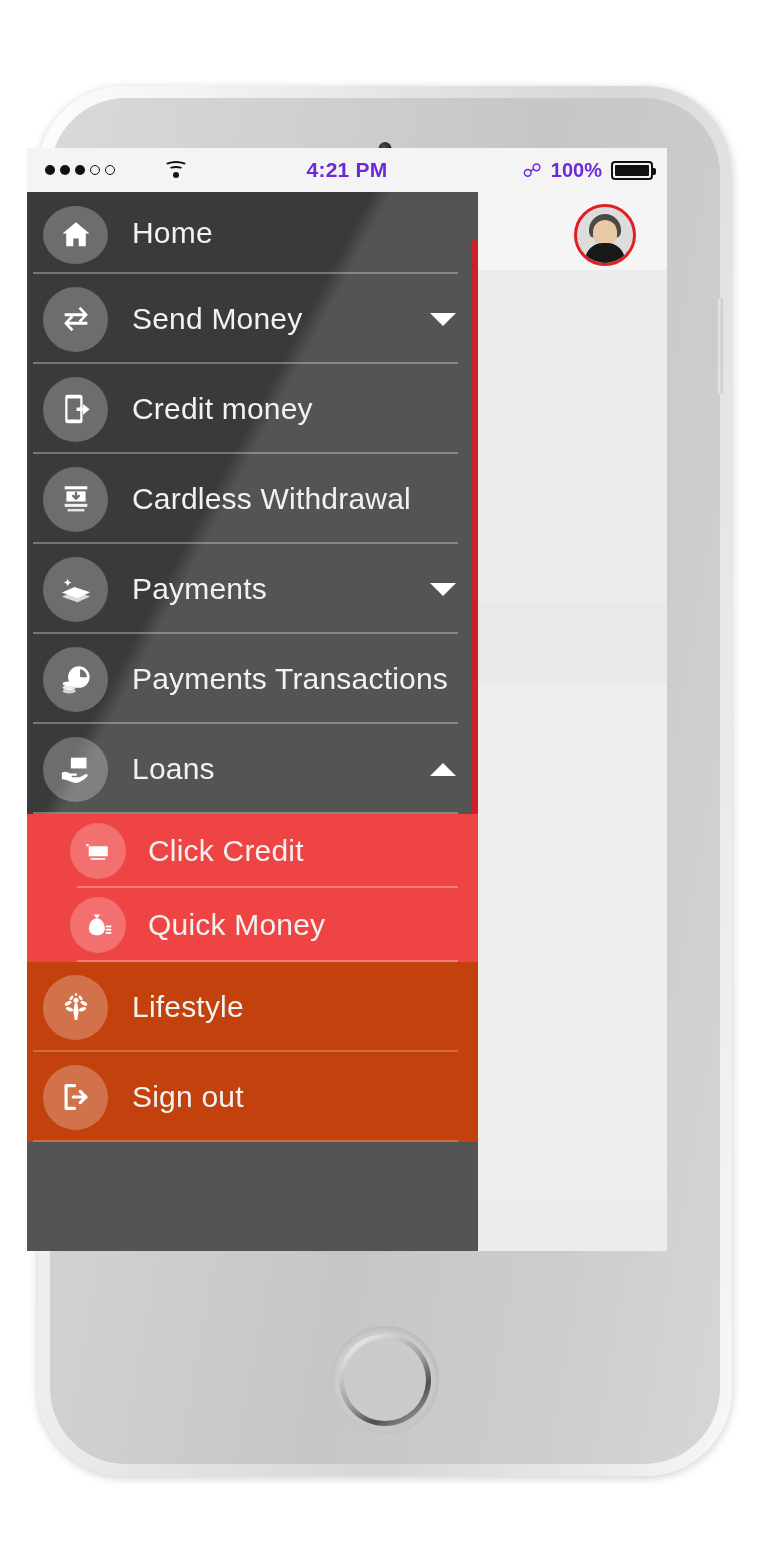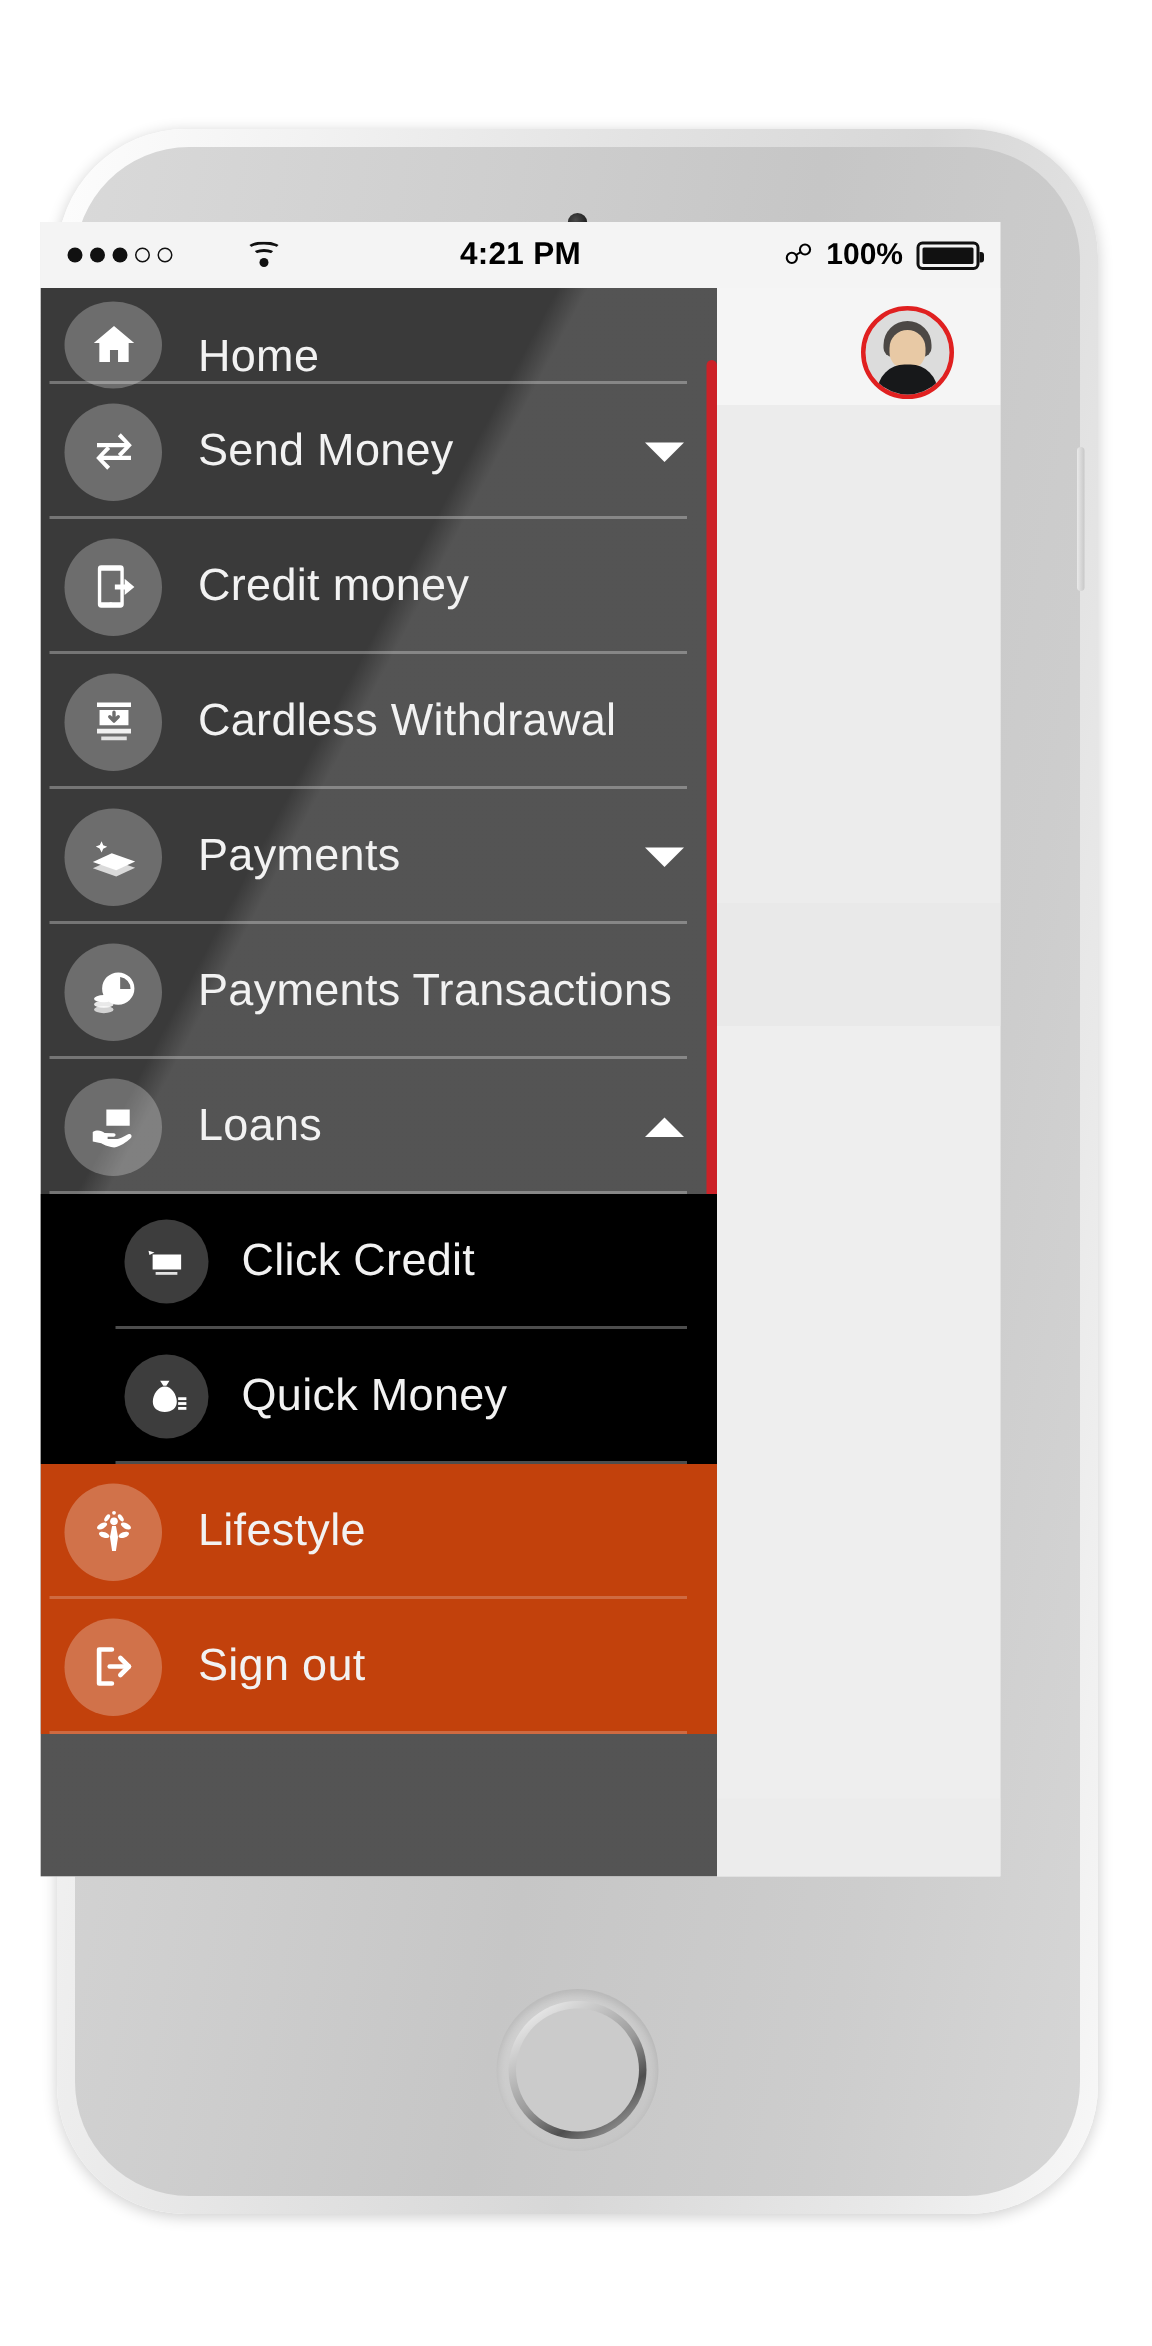--- a/index.html
+++ b/index.html
@@ -70,21 +70,21 @@
     position: absolute; left: 27px; top: 148px;
     width: 640px; height: 1103px;
     background: #e8e8e8; overflow: hidden;
   }
 
   
   .statusbar {
     position: relative; height: 44px; width: 100%;
     background: #f4f4f4;
     display: flex; align-items: center;
-    font-size: 20px; color: #000000;
+    font-size: 20px; color: #6d28d9;
   }
   .sb-dots { display:flex; gap:5px; align-items:center; margin-left: 18px; }
   .sb-dot { width:10px; height:10px; border-radius:50%; background:#111; }
   .sb-dot.hollow { background:transparent; border:1.6px solid #111; }
   .sb-wifi { margin-left: 48px; width: 26px; height: 20px; position: relative; }
   .sb-wifi i { position:absolute; border:2.6px solid #111; border-bottom:none;
                border-left-color:transparent; border-right-color:transparent;
                border-radius: 50% 50% 0 0; left:50%; transform:translateX(-50%); }
   .sb-wifi i:nth-child(1){ width:24px; height:11px; top:1px; }
   .sb-wifi i:nth-child(2){ width:15px; height:7px; top:6px; }
@@ -203,39 +203,39 @@
     position:absolute; right:0; top:0; width:7px; height:100%; background:transparent;
   }
   .drawer-scroll-thumb {
     position:absolute; right:0; top:48px; width:7px; height:750px;
     background:#cc2127; border-radius:4px;
   }
   .menu { position:relative; z-index:2; }
   .mi {
     position:relative; display:flex; align-items:center; height:90px; padding:0 22px 0 16px;
   }
-  .mi.first { height:64px; align-items:flex-end; padding-bottom:1px; }
+  .mi.first { height:82px; align-items:center; padding-bottom:1px; }
   .mi:after {
     content:""; position:absolute; left:6px; right:20px; bottom:0; height:2px;
     background:rgba(255,255,255,.30);
   }
   .mi .ico {
     width:65px; height:65px; min-width:65px; border-radius:50%;
     background: rgba(255,255,255,.26);
     display:flex; align-items:center; justify-content:center;
   }
   .mi.first .ico { height:58px; margin-bottom:-4px; }
   .mi .lbl { margin-left:24px; font-size:30px; color:#f2f2f2; font-weight:400; letter-spacing:.2px; }
   .mi .chev {
     margin-left:auto; width:0; height:0; border-left:13px solid transparent;
     border-right:13px solid transparent; border-top:13px solid #ffffff;
   }
   .mi .chev.up { border-top:none; border-bottom:13px solid #ffffff; }
 
-  .mi.sub { height:90px; padding-left:56px; background:#000000; }
+  .mi.sub { height:74px; padding-left:43px; background:#ef4444; }
   .mi.sub:after { left:50px; right:20px; background:rgba(255,255,255,.30); }
   .mi.sub .ico { width:56px; height:56px; min-width:56px; background: rgba(255,255,255,.24); }
   .mi.sub .lbl { margin-left:22px; font-size:30px; }
   .sub-wrap { background:#3b3b3b; }
 
   .mi.dark { background:#c2410c; }
   .mi.dark:after { background:rgba(255,255,255,.22); }
 
   .gi { display:block; }
   .gi path, .gi circle, .gi rect, .gi polygon, .gi ellipse, .gi line { fill:#ffffff; }

